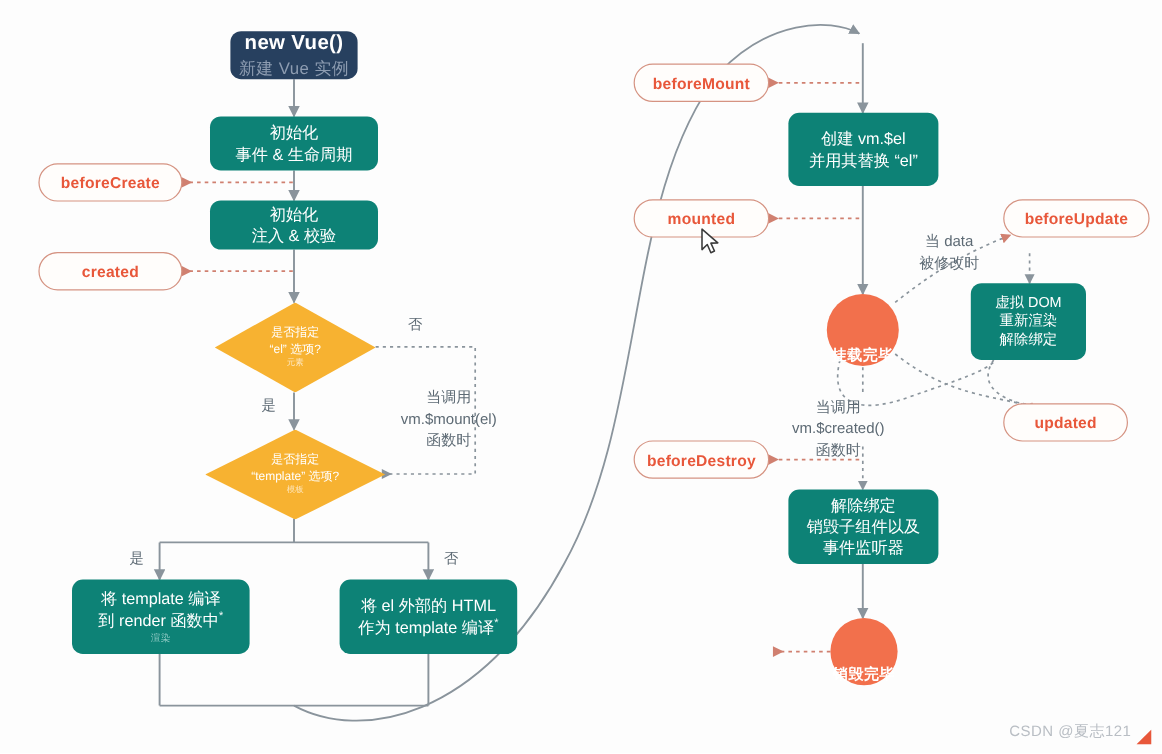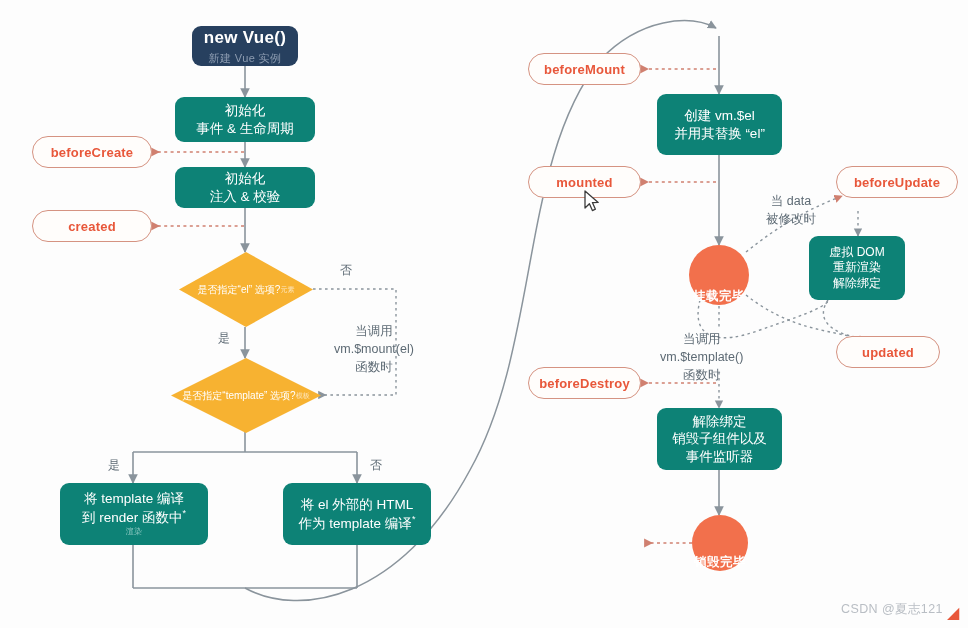--- a/index.html
+++ b/index.html
@@ -31,21 +31,21 @@
   
   .start {
     background: #27405f;
     border-radius: 9px;
     color: #ffffff;
   }
   .start .t1 {
     font-size: 17px; font-weight: bold; letter-spacing: .3px;
   }
   .start .t2 {
-    font-size: 11px; color: #8d9cb1; margin-top: 2px; letter-spacing: .4px;
+    font-size: 14px; color: #8d9cb1; margin-top: 2px; letter-spacing: .4px;
   }
   
   .proc {
     background: #0d8276;
     border-radius: 9px;
     color: #ffffff;
     font-size: 13.5px;
     padding: 6px 10px;
   }
   .proc .line { white-space: nowrap; }
@@ -58,21 +58,21 @@
     width: 132px; height: 74px;
     position: absolute;
   }
   .diamond .shape {
     position: absolute; inset: 0;
     background: #f7b231;
     clip-path: polygon(50% 0%, 100% 50%, 50% 100%, 0% 50%);
   }
   .diamond .txt {
     position: absolute; inset: 0;
-    display: flex; flex-direction: row;
+    display: flex; flex-direction: column;
     align-items: center; justify-content: center;
     color: #ffffff; font-size: 10px; line-height: 1.35;
     z-index: 2;
   }
   .diamond .txt .sub { font-size: 7px; color: #fde6bd; }
   
   .hook {
     position: absolute;
     border: 1.4px solid #d59382;
     background: #fffdfb;
@@ -317,21 +317,21 @@
     <div>函数时</div>
   </div>
 
   <div class="elabel small" style="left:766px; top:192px;">
     <div>当 data</div>
     <div>被修改时</div>
   </div>
 
   <div class="elabel small" style="left:660px; top:330px;">
     <div>当调用</div>
-    <div>vm.$template()</div>
+    <div>vm.$created()</div>
     <div>函数时</div>
   </div>
 
   <div class="cursor" style="left:584px; top:190px;">
     <svg width="18" height="24" viewBox="0 0 18 24">
       <path d="M1,1 L1,18 L5.4,13.8 L8.4,20.6 L11.4,19.2 L8.4,12.6 L14.2,12.4 Z" fill="#ffffff" stroke="#3b3b3b" stroke-width="1.3" stroke-linejoin="round"></path>
     </svg>
   </div>
 
   <div class="watermark" style="left:841px; top:601px;">

